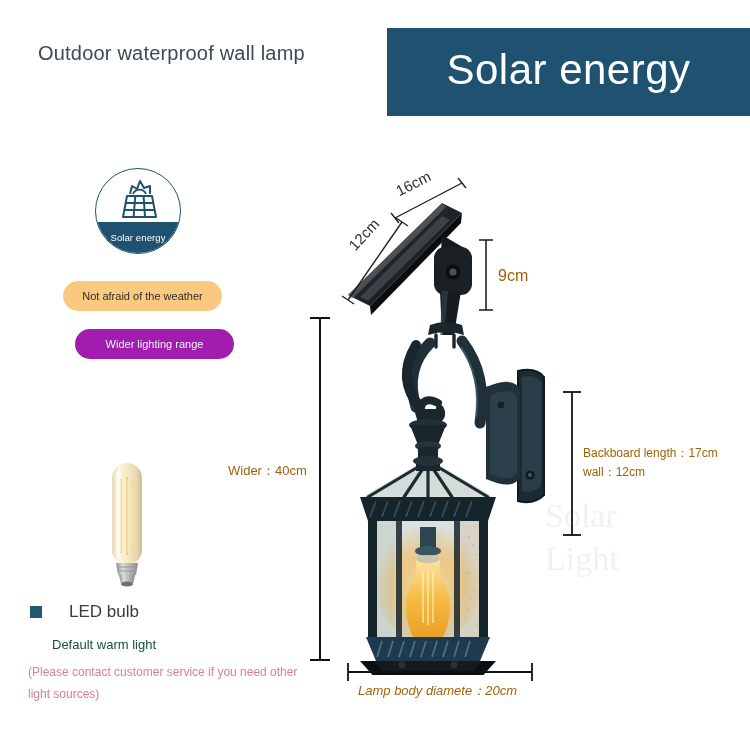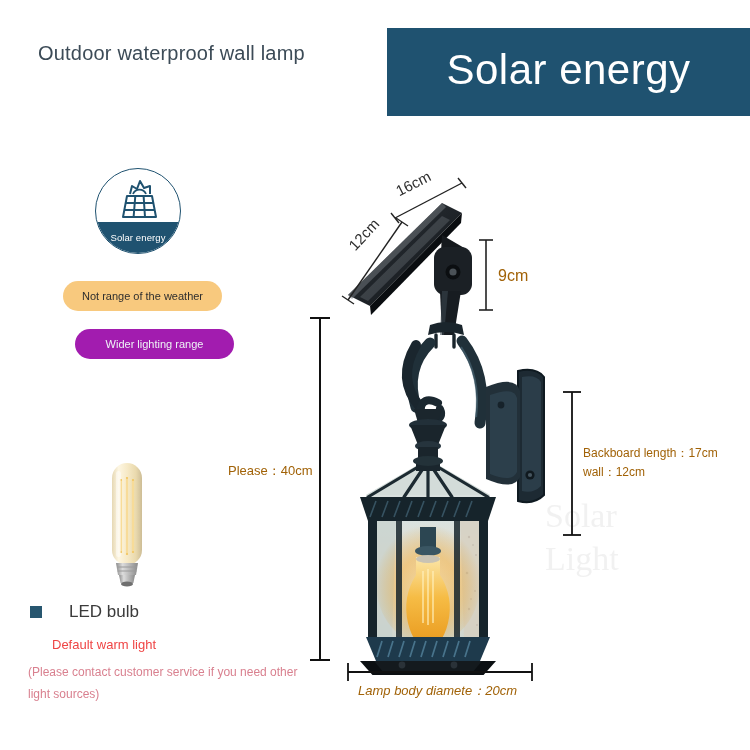--- a/index.html
+++ b/index.html
@@ -54,21 +54,21 @@
   .pill-weather{left:63px;top:281px;width:159px;background:#f8c97e;color:#2e2e2e;}
   .pill-range{left:75px;top:329px;width:159px;background:#a21caf;color:#eef3f6;}
 
   
   .bulb-left{position:absolute;left:92px;top:455px;width:70px;height:145px;}
 
   
   .led-row{position:absolute;left:30px;top:602px;display:flex;align-items:center;gap:27px;}
   .led-square{width:12px;height:12px;background:#27566f;display:block;}
   .led-title{font-size:17px;color:#3b3b3b;}
-  .led-sub{position:absolute;left:52px;top:637px;font-size:13px;color:#ef4444;}
+  .led-sub{position:absolute;left:52px;top:637px;font-size:13px;color:#14532d;}
   .led-note{
     position:absolute;left:28px;top:661px;width:290px;
     font-size:12px;color:#d9808f;line-height:1.85;
   }
 
   
   .dim-text{position:absolute;color:#a16207;white-space:pre;}
   .dim-height{left:228px;top:462px;font-size:13px;}
   .dim-9cm{left:498px;top:267px;font-size:16px;}
   .dim-backboard{left:583px;top:444px;font-size:12px;line-height:1.55;white-space:pre-line;}
@@ -122,21 +122,21 @@
           <path d="M15.8 26 L43.3 26 M14.6 33 L44.6 33"></path>
         </g>
       </svg>
     </span>
     <div class="badge-strip">
       <span>Solar energy</span>
     </div>
   </div>
 
   <div class="pill pill-weather">
-    <span>Not range of the weather</span>
+    <span>Not afraid of the weather</span>
   </div>
   <div class="pill pill-range">
     <span>Wider lighting range</span>
   </div>
 
   <div class="bulb-left">
     <svg width="70" height="145" viewBox="0 0 70 145">
       <defs>
         <linearGradient id="glassg" x1="0" y1="0" x2="1" y2="0">
           <stop offset="0%" stop-color="#e6d8b4"></stop>
@@ -371,21 +371,21 @@
     <g stroke="#111" stroke-width="1.8" fill="none">
       <path d="M348 672 L532 672"></path>
       <path d="M348 663 L348 681"></path>
       <path d="M532 663 L532 681"></path>
     </g>
   </svg>
 
   <div class="dim-text dim-16cm">16cm</div>
   <div class="dim-text dim-12cm">12cm</div>
   <div class="dim-text dim-9cm">9cm</div>
-  <div class="dim-text dim-height">Please：40cm</div>
+  <div class="dim-text dim-height">Wider：40cm</div>
   <div class="dim-text dim-backboard">Backboard length：17cm
 wall：12cm</div>
   <div class="dim-text dim-diameter">Lamp body diamete：20cm</div>
 
   <div class="led-row">
     <span class="led-square"></span>
     <span class="led-title">LED bulb</span>
   </div>
   <div class="led-sub">Default warm light</div>
   <div class="led-note">(Please contact customer service if you need other light sources)</div>

